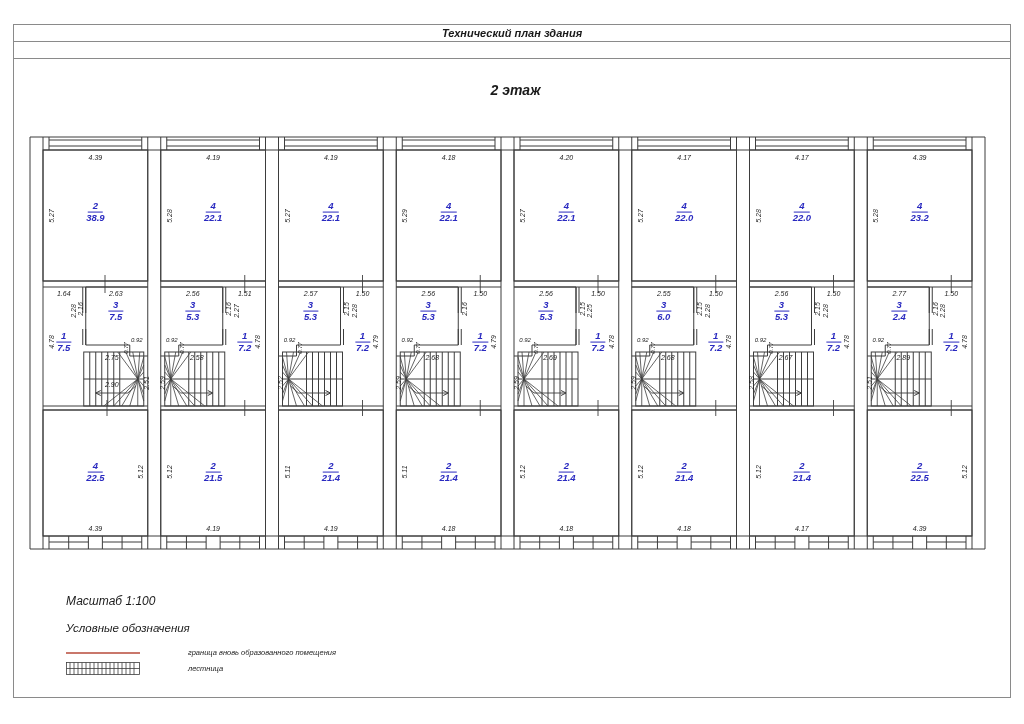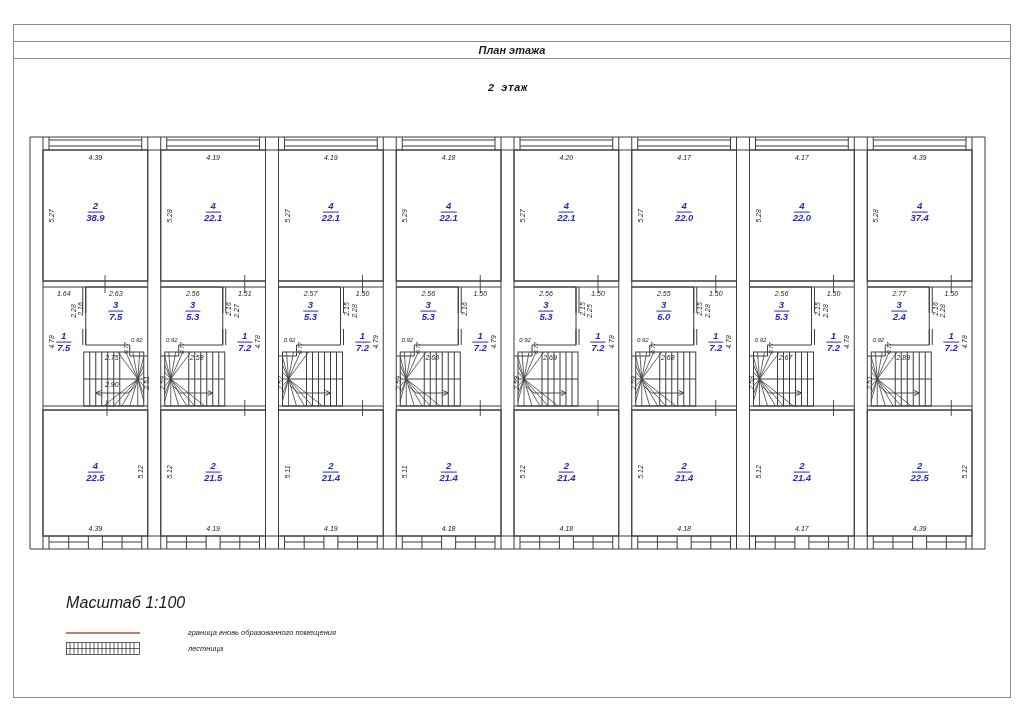--- a/index.html
+++ b/index.html
@@ -1,53 +1,53 @@
 <!DOCTYPE html>
 <html><head>
 <meta charset="utf-8">
 <style>
   html,body{margin:0;padding:0;background:#fff;}
   .page{position:relative;width:1024px;height:724px;background:#ffffff;
         font-family:"Liberation Sans","DejaVu Sans",sans-serif;overflow:hidden;}
   .bline{position:absolute;background:#8a8a8a;}
   .titletext{position:absolute;width:100%;text-align:center;font-weight:bold;font-style:italic;
              font-size:11px;color:#1a1a1a;}
-  .floorlabel{position:absolute;left:0;width:1015px;text-align:center;font-weight:bold;
-              font-style:italic;font-size:11px;color:#1a1a1a;font-family:Liberation Mono, monospace;}
+  .floorlabel{position:absolute;left:8px;width:1015px;text-align:center;font-weight:bold;
+              font-style:italic;font-size:14px;color:#1a1a1a;}
   #plan-svg{position:absolute;left:0;top:0;}
   .dim{position:absolute;transform:translate(-50%,-50%);font-size:7px;font-style:italic;
        color:#1c1c1c;white-space:nowrap;line-height:1;}
   .dim.rot{transform:translate(-50%,-50%) rotate(-90deg);}
   .dim.sm{font-size:6px;}
   .dim.sm.rot{transform:translate(-50%,-50%) rotate(-90deg);}
   .rlabel{position:absolute;transform:translate(-50%,-50%);display:inline-flex;flex-direction:column;
           align-items:center;color:#2a2ac0;font-weight:bold;font-style:italic;font-size:9.5px;
           line-height:1.15;white-space:nowrap;}
   .rlabel .n{border-bottom:1px solid #2a2ac0;padding:0 5px;}
   .legend{position:absolute;left:66px;top:594px;color:#1a1a1a;}
-  .legend .scale{font-style:italic;font-size:16px;margin-bottom:14px;}
+  .legend .scale{font-style:italic;font-size:12px;margin-bottom:14px;}
   .legend .head{font-style:italic;font-size:11.5px;margin-bottom:12px;}
   .legrow{display:flex;align-items:center;margin-bottom:3px;height:13px;}
   .legsym{width:74px;margin-right:48px;flex:0 0 auto;}
   .leglabel{font-style:italic;font-size:7.5px;color:#222;}
   .redline{height:2px;background:#c9776b;width:74px;}
 </style>
 </head>
 <body>
 
 <div class="page">
 
   <div class="bline" style="left:13px;top:24px;width:997px;height:1px;"></div>
   <div class="bline" style="left:13px;top:41px;width:997px;height:1px;"></div>
   <div class="bline" style="left:13px;top:58px;width:997px;height:1px;"></div>
   <div class="bline" style="left:13px;top:24px;width:1px;height:673px;"></div>
   <div class="bline" style="left:1010px;top:24px;width:1px;height:673px;"></div>
   <div class="bline" style="left:13px;top:697px;width:998px;height:1px;"></div>
 
-  <div class="titletext" style="top:44px;">План этажа</div>
+  <div class="titletext" style="top:27px;">Технический план здания</div>
   <div class="floorlabel" style="top:82px;">2 этаж</div>
 
   <svg id="plan-svg" width="1024" height="724">
       <line x1="30" y1="137" x2="985" y2="137" stroke="#3d3d3d" stroke-width="1"></line>
       <line x1="30" y1="549" x2="985" y2="549" stroke="#3d3d3d" stroke-width="1"></line>
       <line x1="43" y1="150" x2="972" y2="150" stroke="#3d3d3d" stroke-width="1"></line>
       <line x1="43" y1="536" x2="972" y2="536" stroke="#3d3d3d" stroke-width="1"></line>
       <line x1="30" y1="137" x2="30" y2="549" stroke="#3d3d3d" stroke-width="1"></line>
       <line x1="43" y1="137" x2="43" y2="549" stroke="#3d3d3d" stroke-width="1"></line>
       <line x1="147.75" y1="137" x2="147.75" y2="549" stroke="#3d3d3d" stroke-width="1"></line>
@@ -755,21 +755,21 @@
       <div class="rlabel" style="left: 801.875px; top: 472px;">
         <span class="n">2</span>
         <span class="a">21.4</span>
       </div>
       <div class="dim rot" style="left: 757.5px; top: 472px;">5.12</div>
       <div class="dim" style="left: 801.875px; top: 528px;">4.17</div>
       <div class="dim" style="left: 919.625px; top: 157px;">4.39</div>
       <div class="dim rot" style="left: 875.25px; top: 216px;">5.28</div>
       <div class="rlabel" style="left: 919.625px; top: 212px;">
         <span class="n">4</span>
-        <span class="a">37.4</span>
+        <span class="a">23.2</span>
       </div>
       <div class="dim" style="left: 899.25px; top: 293px;">2.77</div>
       <div class="dim" style="left: 951.25px; top: 293px;">1.50</div>
       <div class="rlabel" style="left: 899.25px; top: 311px;">
         <span class="n">3</span>
         <span class="a">2.4</span>
       </div>
       <div class="dim rot" style="left: 934.75px; top: 309px;">2.16</div>
       <div class="dim rot" style="left: 942.25px; top: 311px;">2.28</div>
       <div class="dim sm" style="left: 878.25px; top: 340px;">0.92</div>
@@ -784,20 +784,21 @@
       <div class="rlabel" style="left: 919.625px; top: 472px;">
         <span class="n">2</span>
         <span class="a">22.5</span>
       </div>
       <div class="dim rot" style="left: 964px; top: 472px;">5.12</div>
       <div class="dim" style="left: 919.625px; top: 528px;">4.39</div>
     </div>
 
   <div class="legend">
     <div class="scale">Масштаб 1:100</div>
+    <div class="head">Условные обозначения</div>
 
     <div class="legrow">
       <span class="legsym">
           <span class="redline" style="display:block"></span>
         </span>
       <span class="leglabel">граница вновь образованного помещения</span>
     </div>
 
 
     <div class="legrow">

